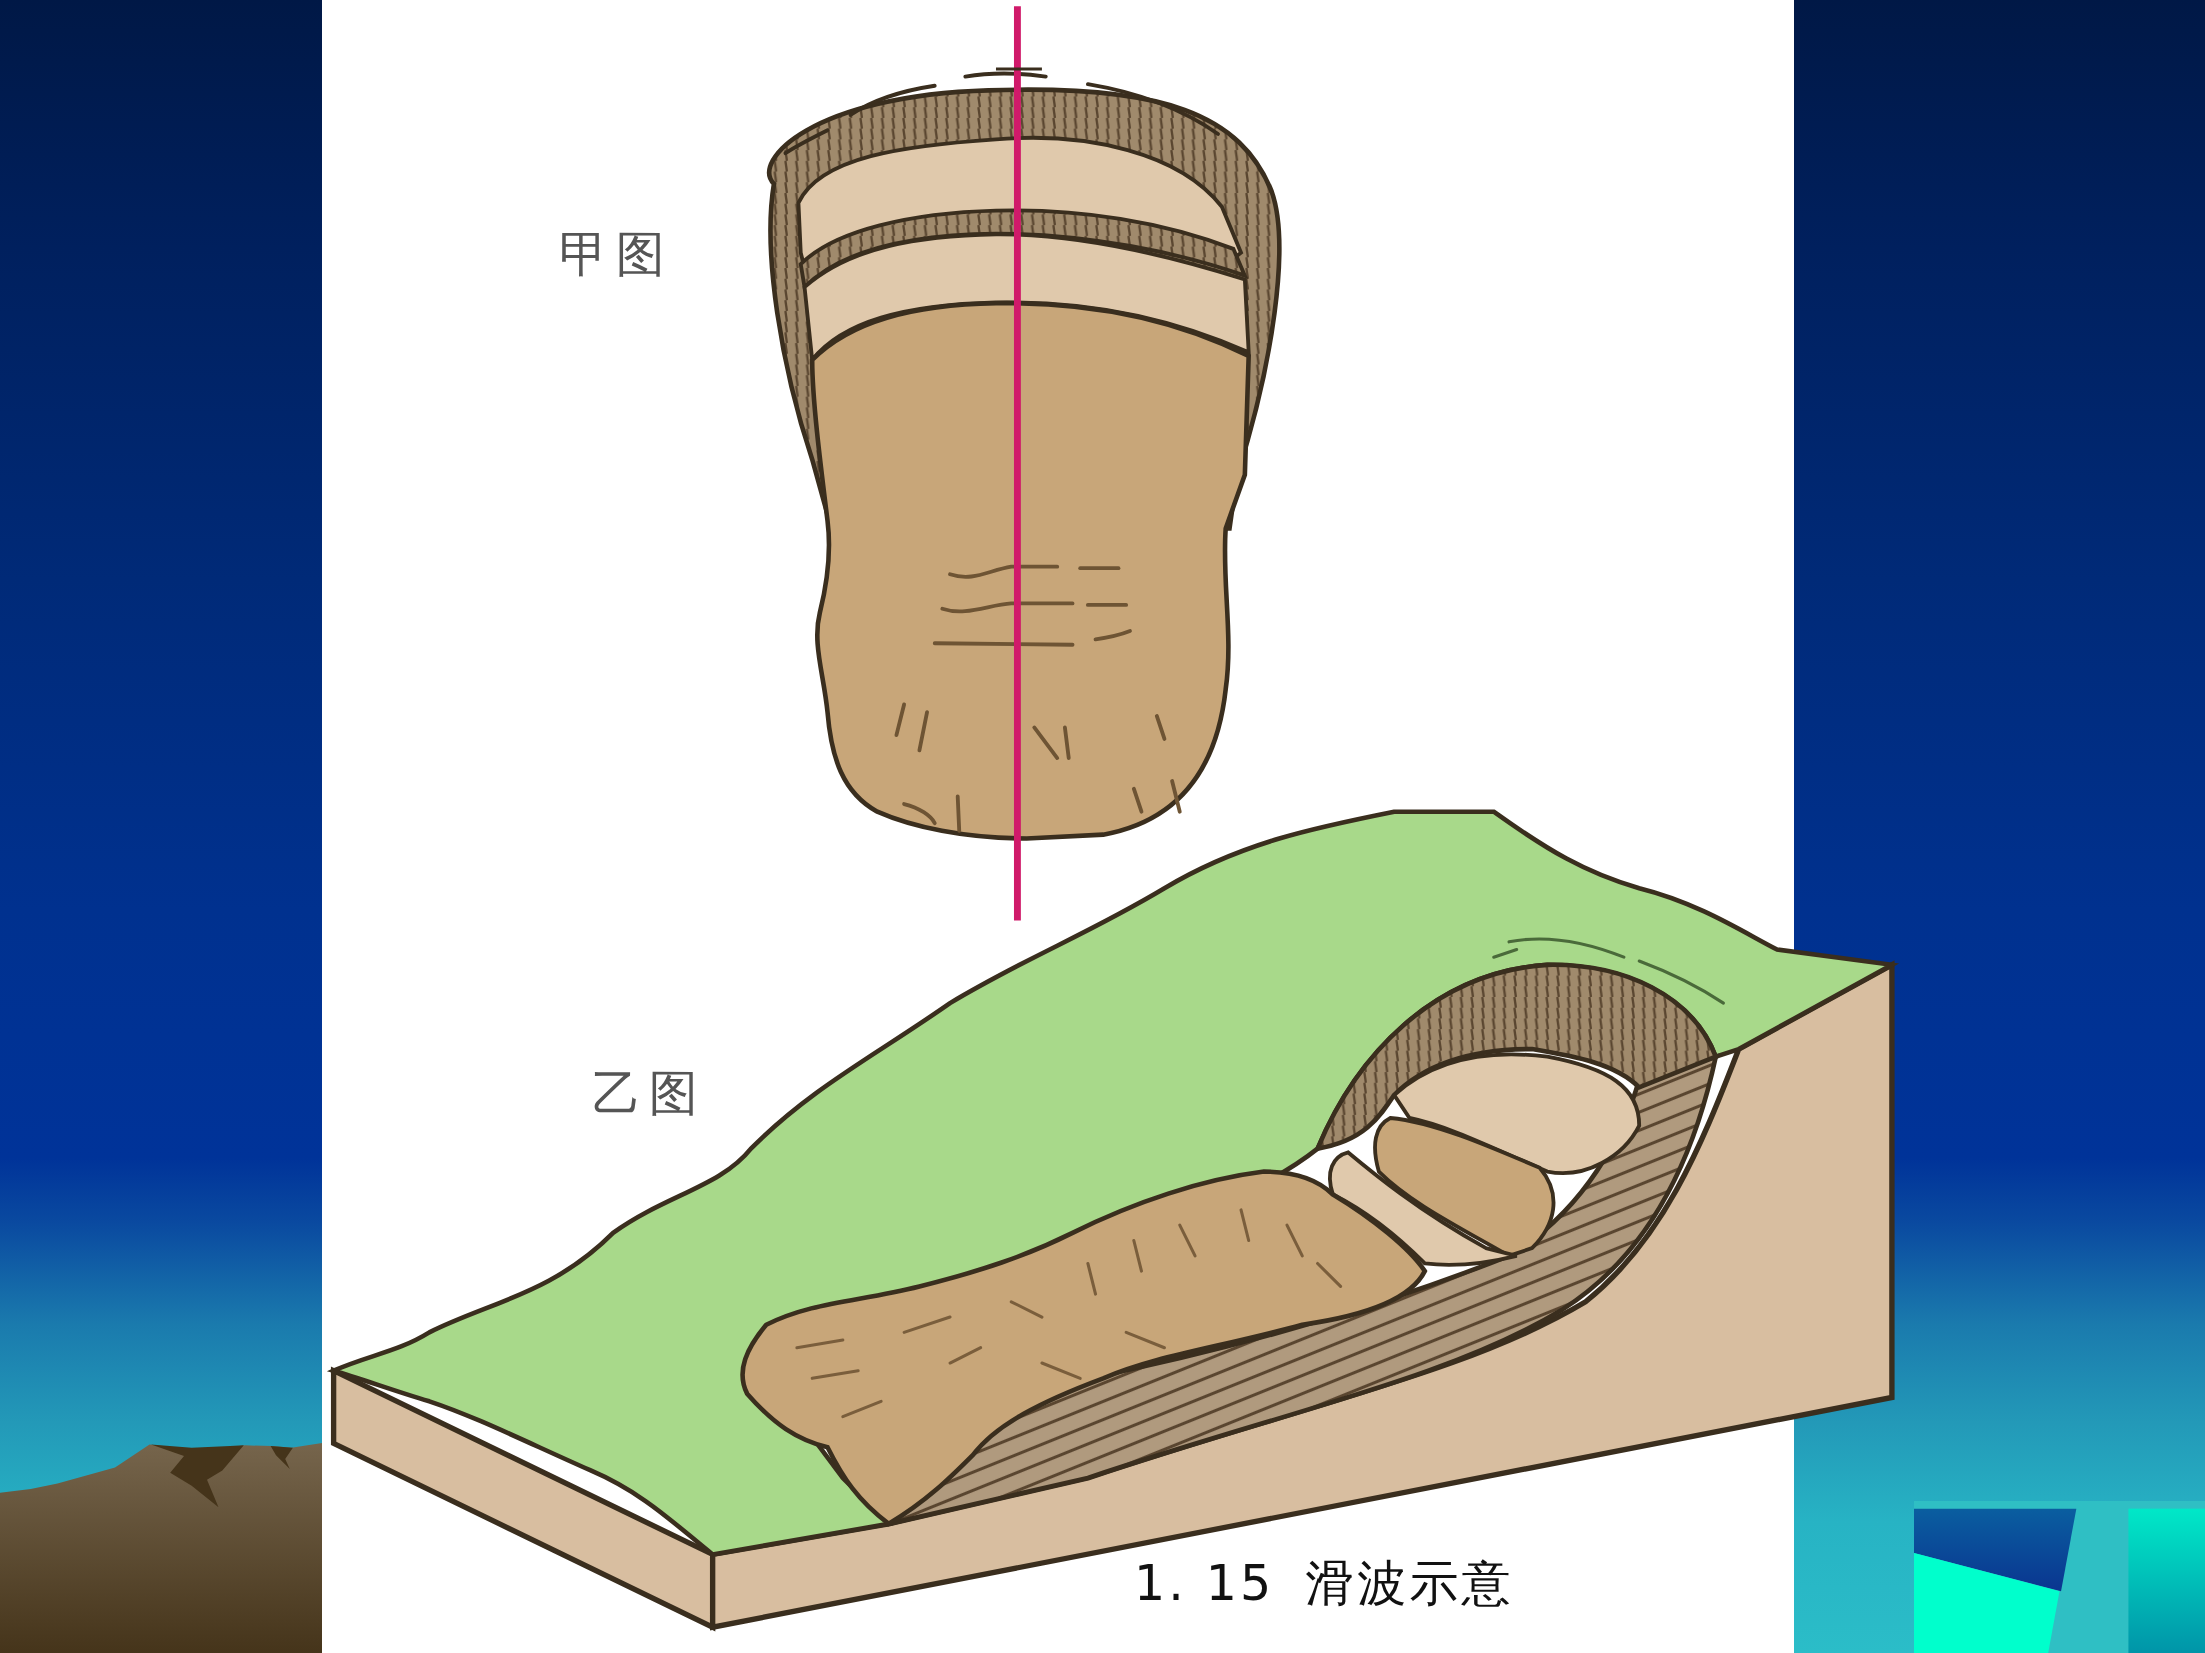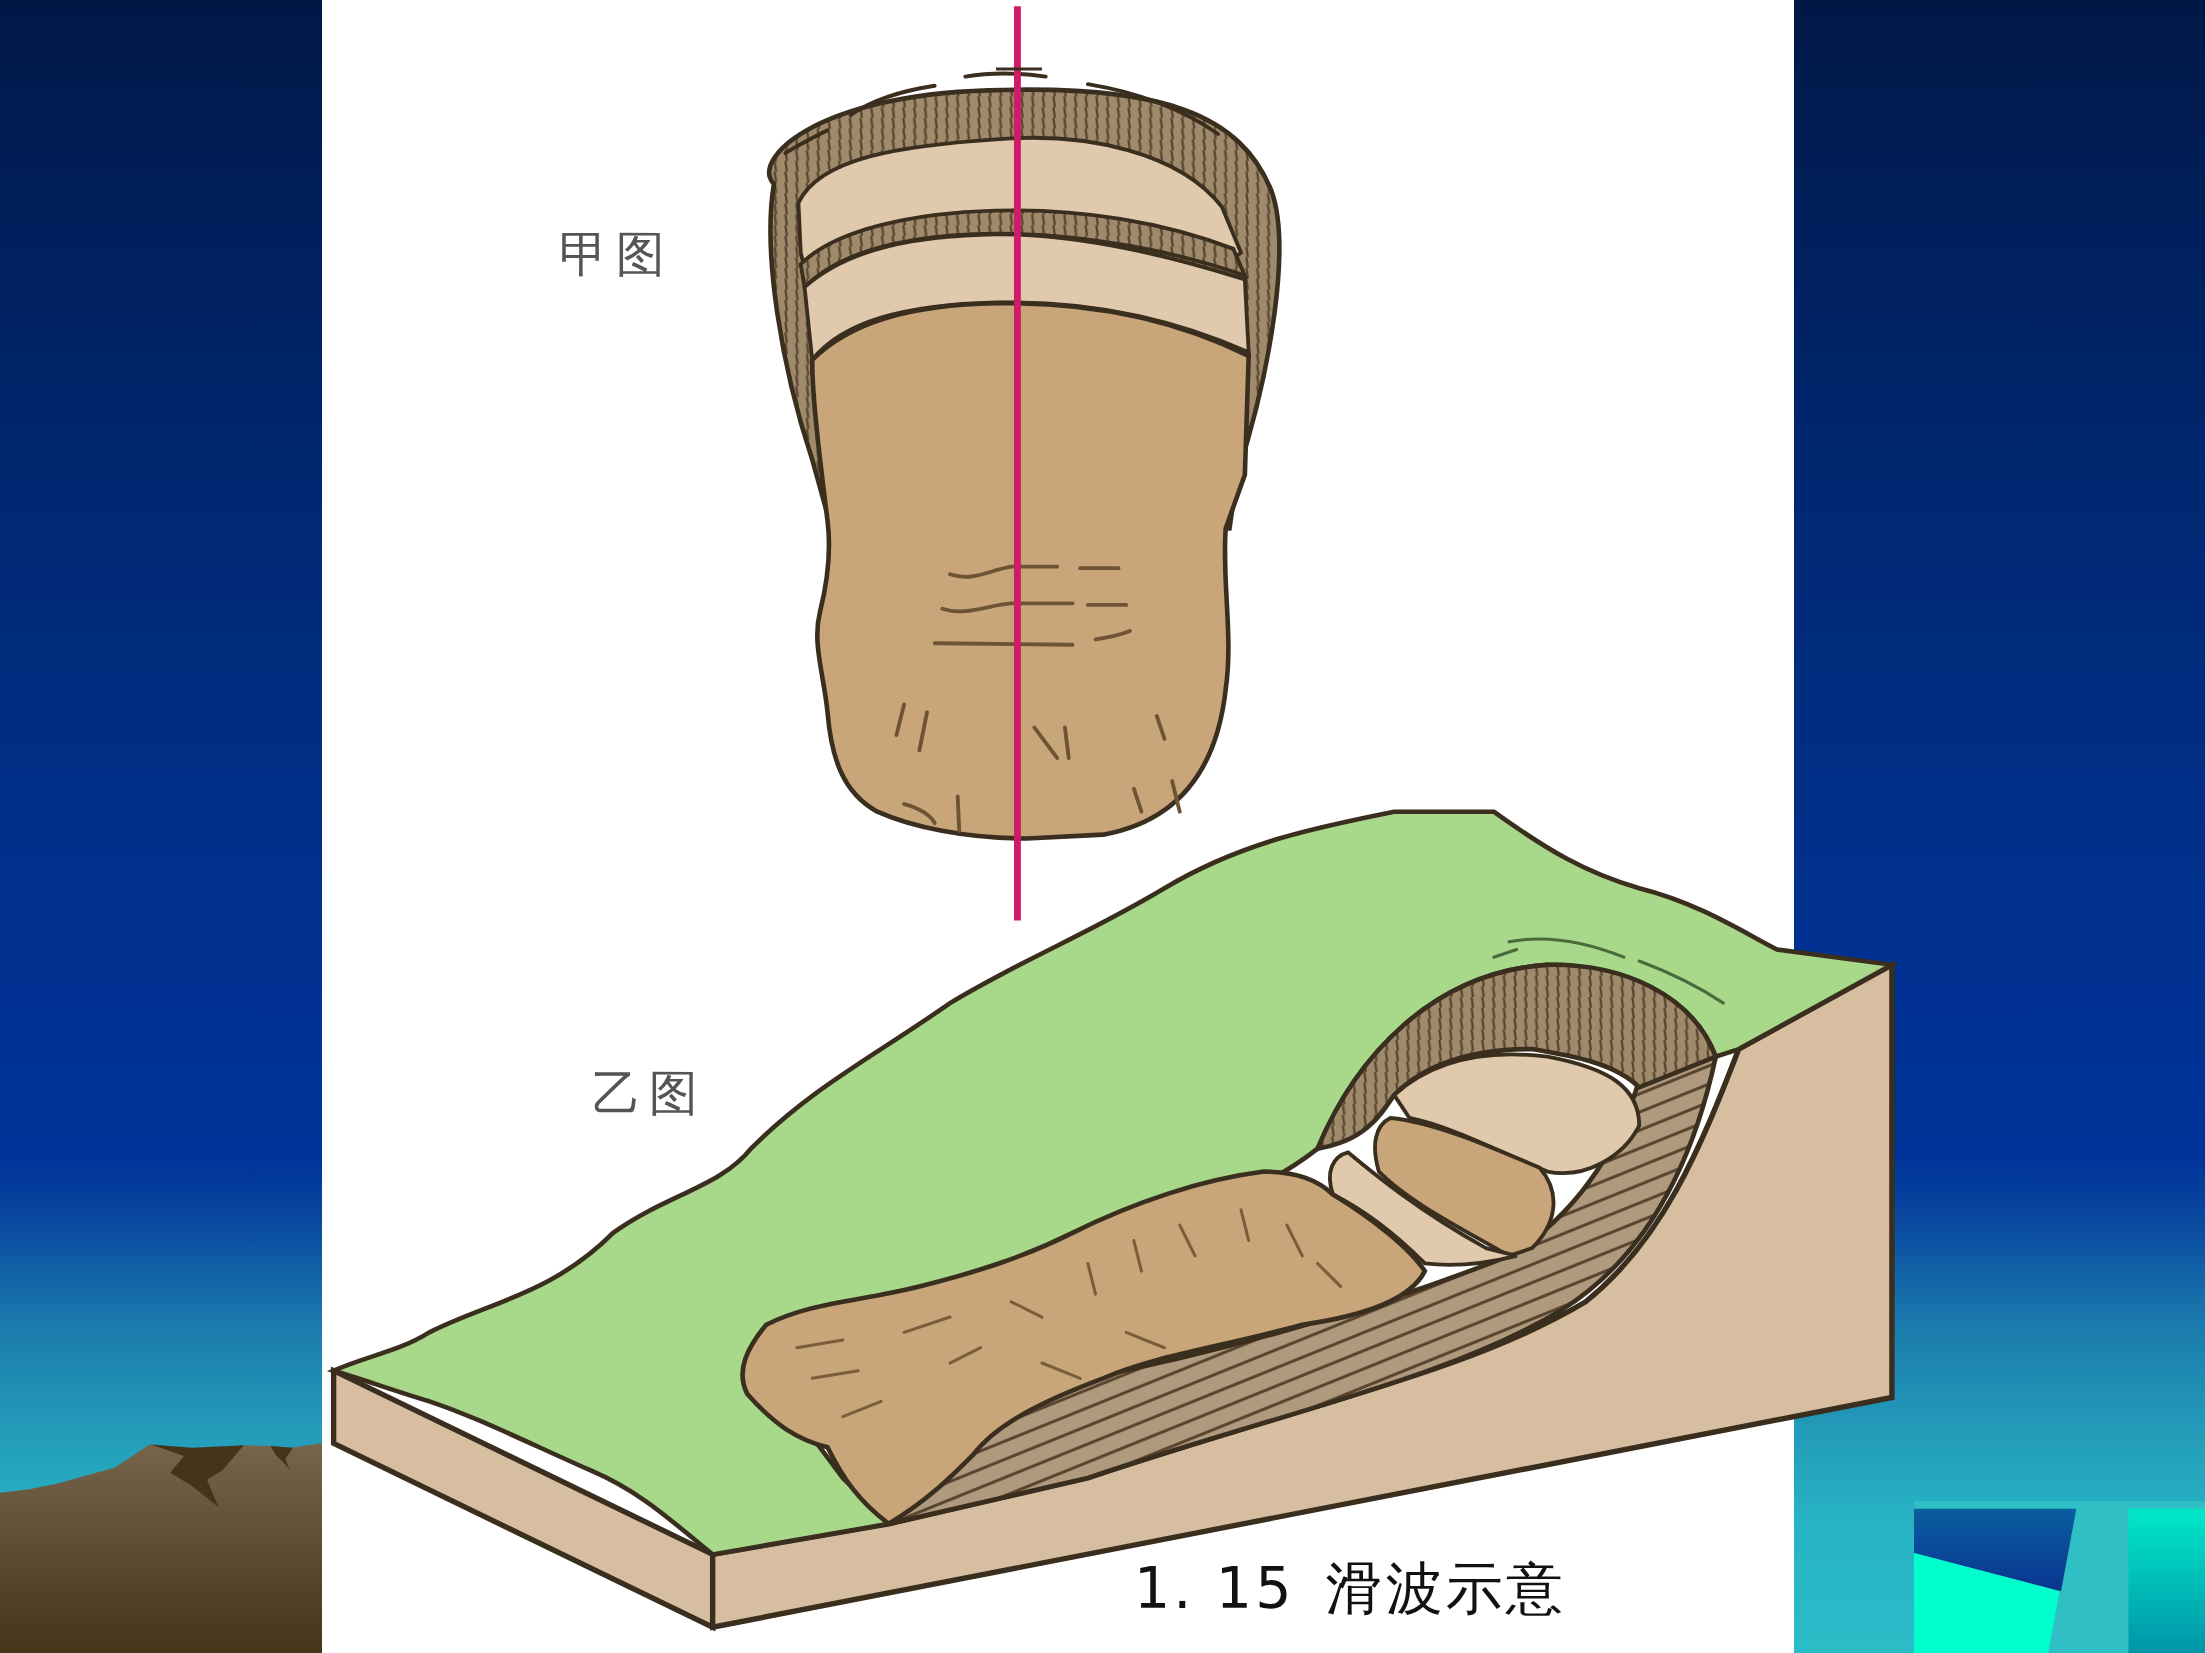--- a/index.html
+++ b/index.html
@@ -17,21 +17,21 @@
     background: #ffffff;
   }
   .panel svg.illus { position: absolute; left: 0; top: 0; width: 1593px; height: 1654px; }
   .label {
     position: absolute; color: #555; font-size: 49px; letter-spacing: 7.7px;
     font-family: "DejaVu Sans", sans-serif;
   }
   .label-jia { left: 237px; top: 222px; }
   .label-yi { left: 270px; top: 1061px; }
   .caption {
-    position: absolute; left: 812px; top: 1551px; font-size: 57px; color: #111;
+    position: absolute; left: 812px; top: 1551px; font-size: 49px; color: #111;
     font-family: "DejaVu Sans", sans-serif; letter-spacing: 3.1px; white-space: nowrap;
   }
   .caption .num { margin-right: 31px; }
 </style>
 </head>
 <body>
 
 <svg class="mountain" viewBox="0 0 420 280" preserveAspectRatio="none">
   <defs>
     <linearGradient id="mtnGrad" x1="0" y1="0" x2="0" y2="1">

